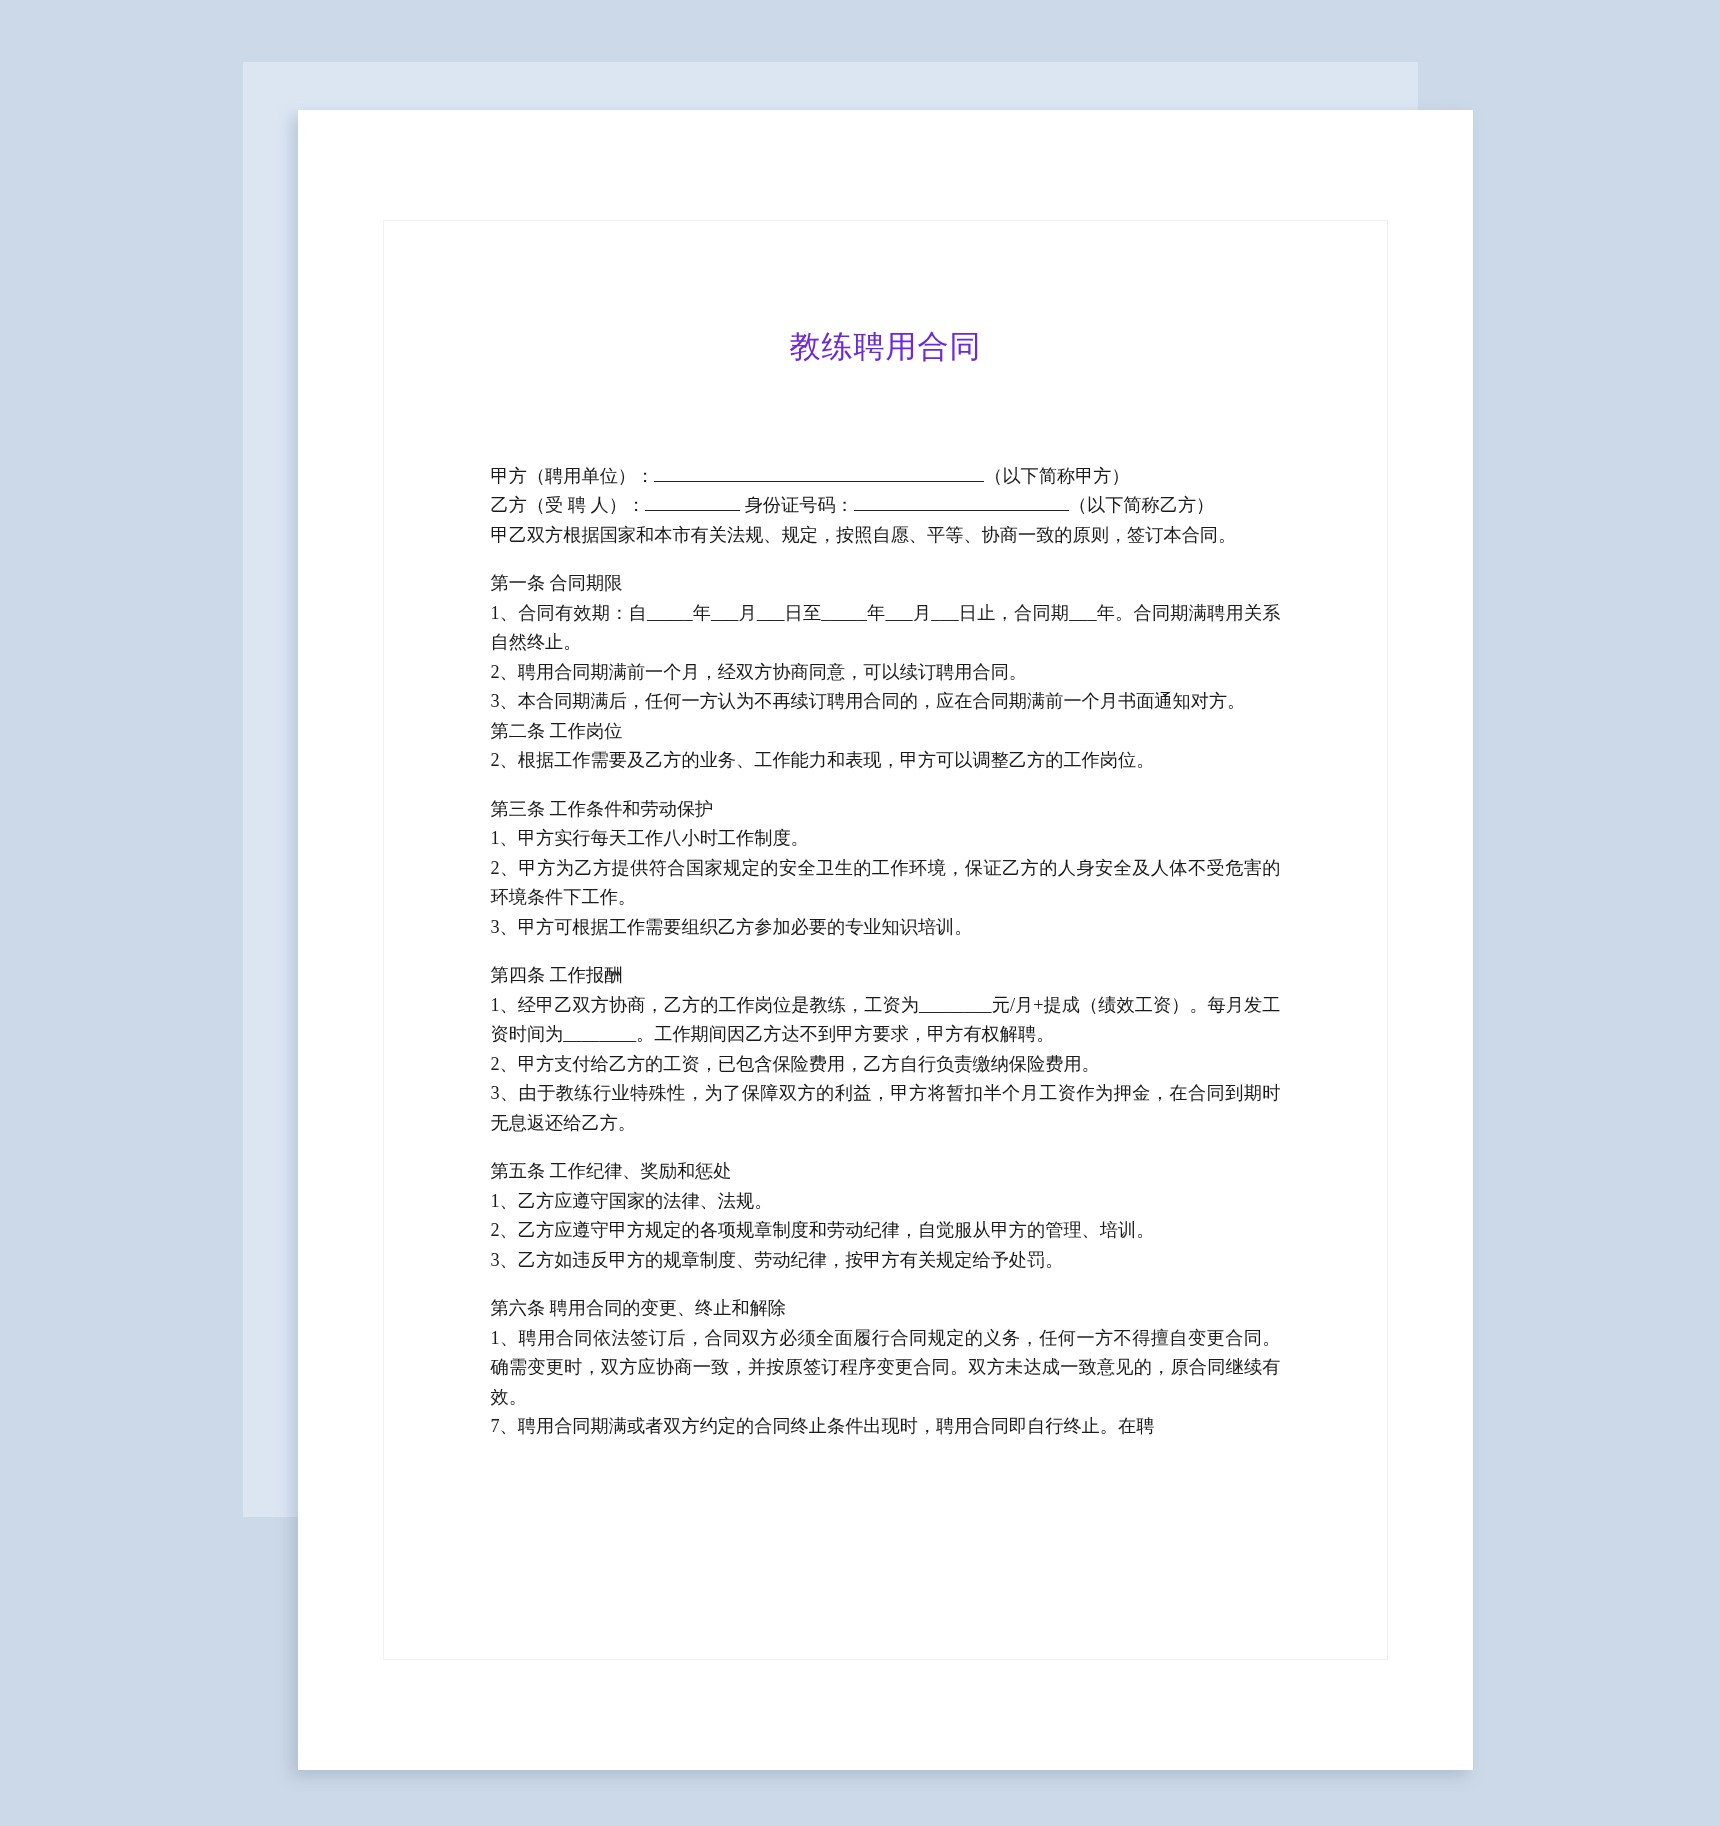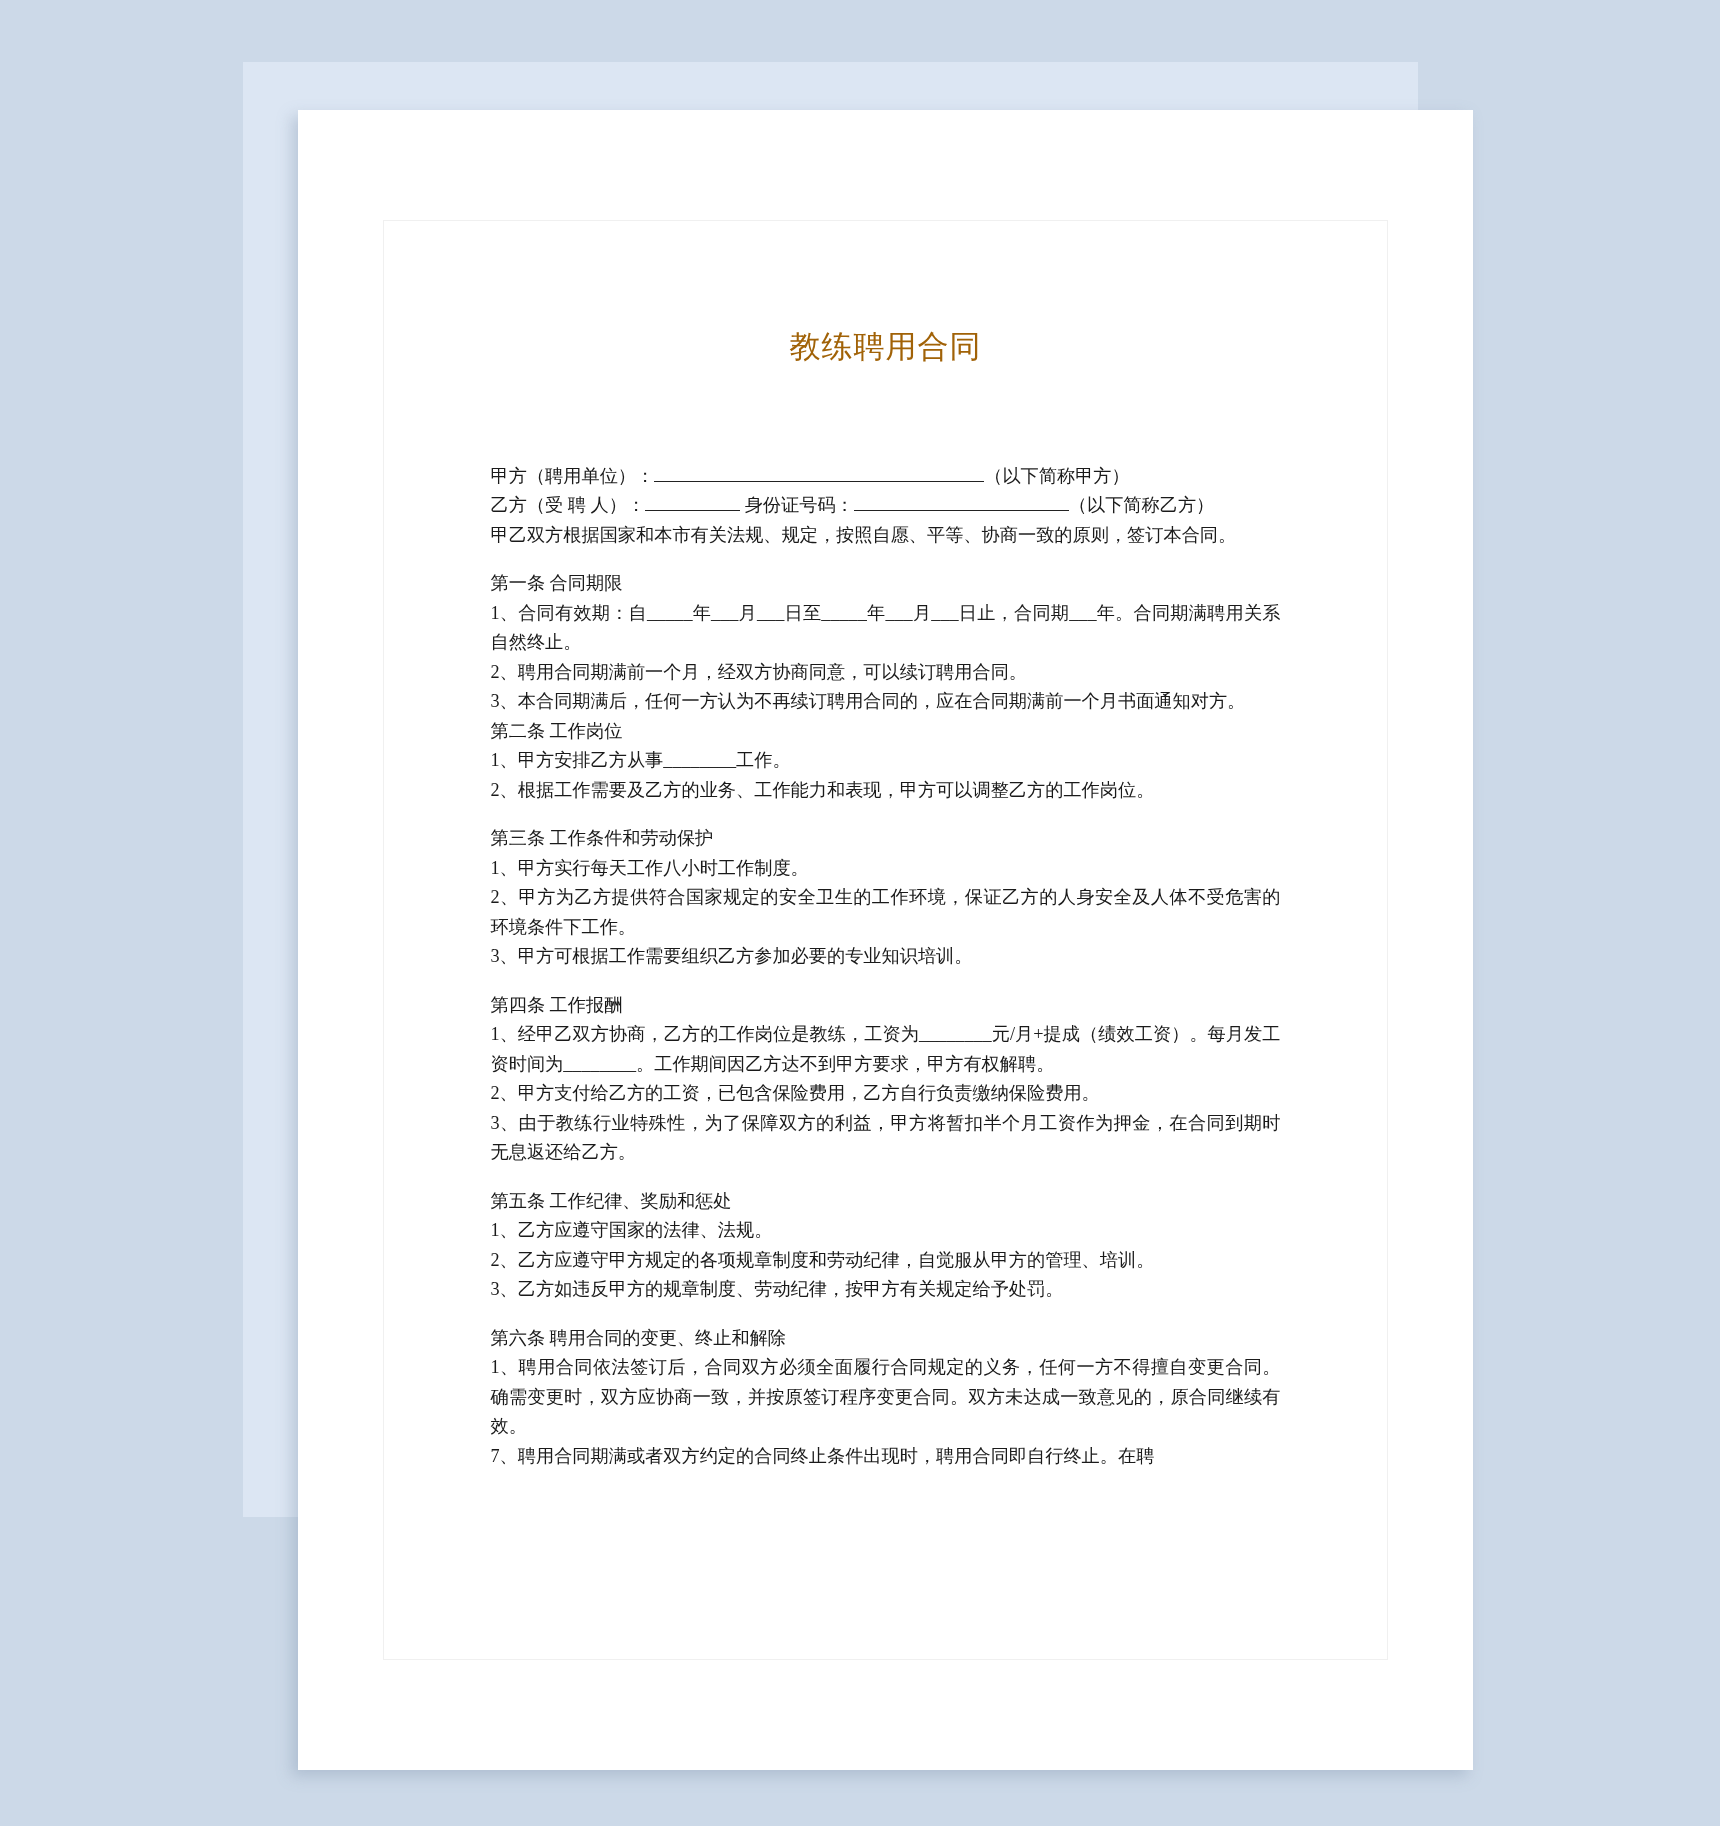--- a/index.html
+++ b/index.html
@@ -39,21 +39,21 @@
     top: 110px;
     width: 1005px;
     height: 1440px;
     border: 1px solid #f0f0f0;
     box-sizing: border-box;
   }
   .doc-title {
     text-align: center;
     font-size: 31px;
     font-family: "DejaVu Serif", "Liberation Serif", serif;
-    color: #a16207;
+    color: #6d28d9;
     margin-top: 105px;
     letter-spacing: 1px;
   }
   .content {
     margin: 16px auto;
     padding-top: 78px;
     width: 790px;
     font-size: 18.2px;
     line-height: 1.62;
     color: #1a1a1a;
@@ -103,21 +103,20 @@
       <p class="indent">甲乙双方根据国家和本市有关法规、规定，按照自愿、平等、协商一致的原则，签订本合同。</p>
 
       <div class="gap"></div>
 
       <p>第一条  合同期限</p>
       <p class="indent">1、合同有效期：自_____年___月___日至_____年___月___日止，合同期___年。合同期满聘用关系自然终止。</p>
       <p class="indent">2、聘用合同期满前一个月，经双方协商同意，可以续订聘用合同。</p>
       <p class="indent">3、本合同期满后，任何一方认为不再续订聘用合同的，应在合同期满前一个月书面通知对方。</p>
 
       <p>第二条  工作岗位</p>
-      <p class="indent">1、甲方安排乙方从事________工作。</p>
       <p class="indent">2、根据工作需要及乙方的业务、工作能力和表现，甲方可以调整乙方的工作岗位。</p>
 
       <div class="gap"></div>
 
       <p>第三条  工作条件和劳动保护</p>
       <p class="indent">1、甲方实行每天工作八小时工作制度。</p>
       <p class="indent">2、甲方为乙方提供符合国家规定的安全卫生的工作环境，保证乙方的人身安全及人体不受危害的环境条件下工作。</p>
       <p class="indent">3、甲方可根据工作需要组织乙方参加必要的专业知识培训。</p>
 
       <div class="gap"></div>

